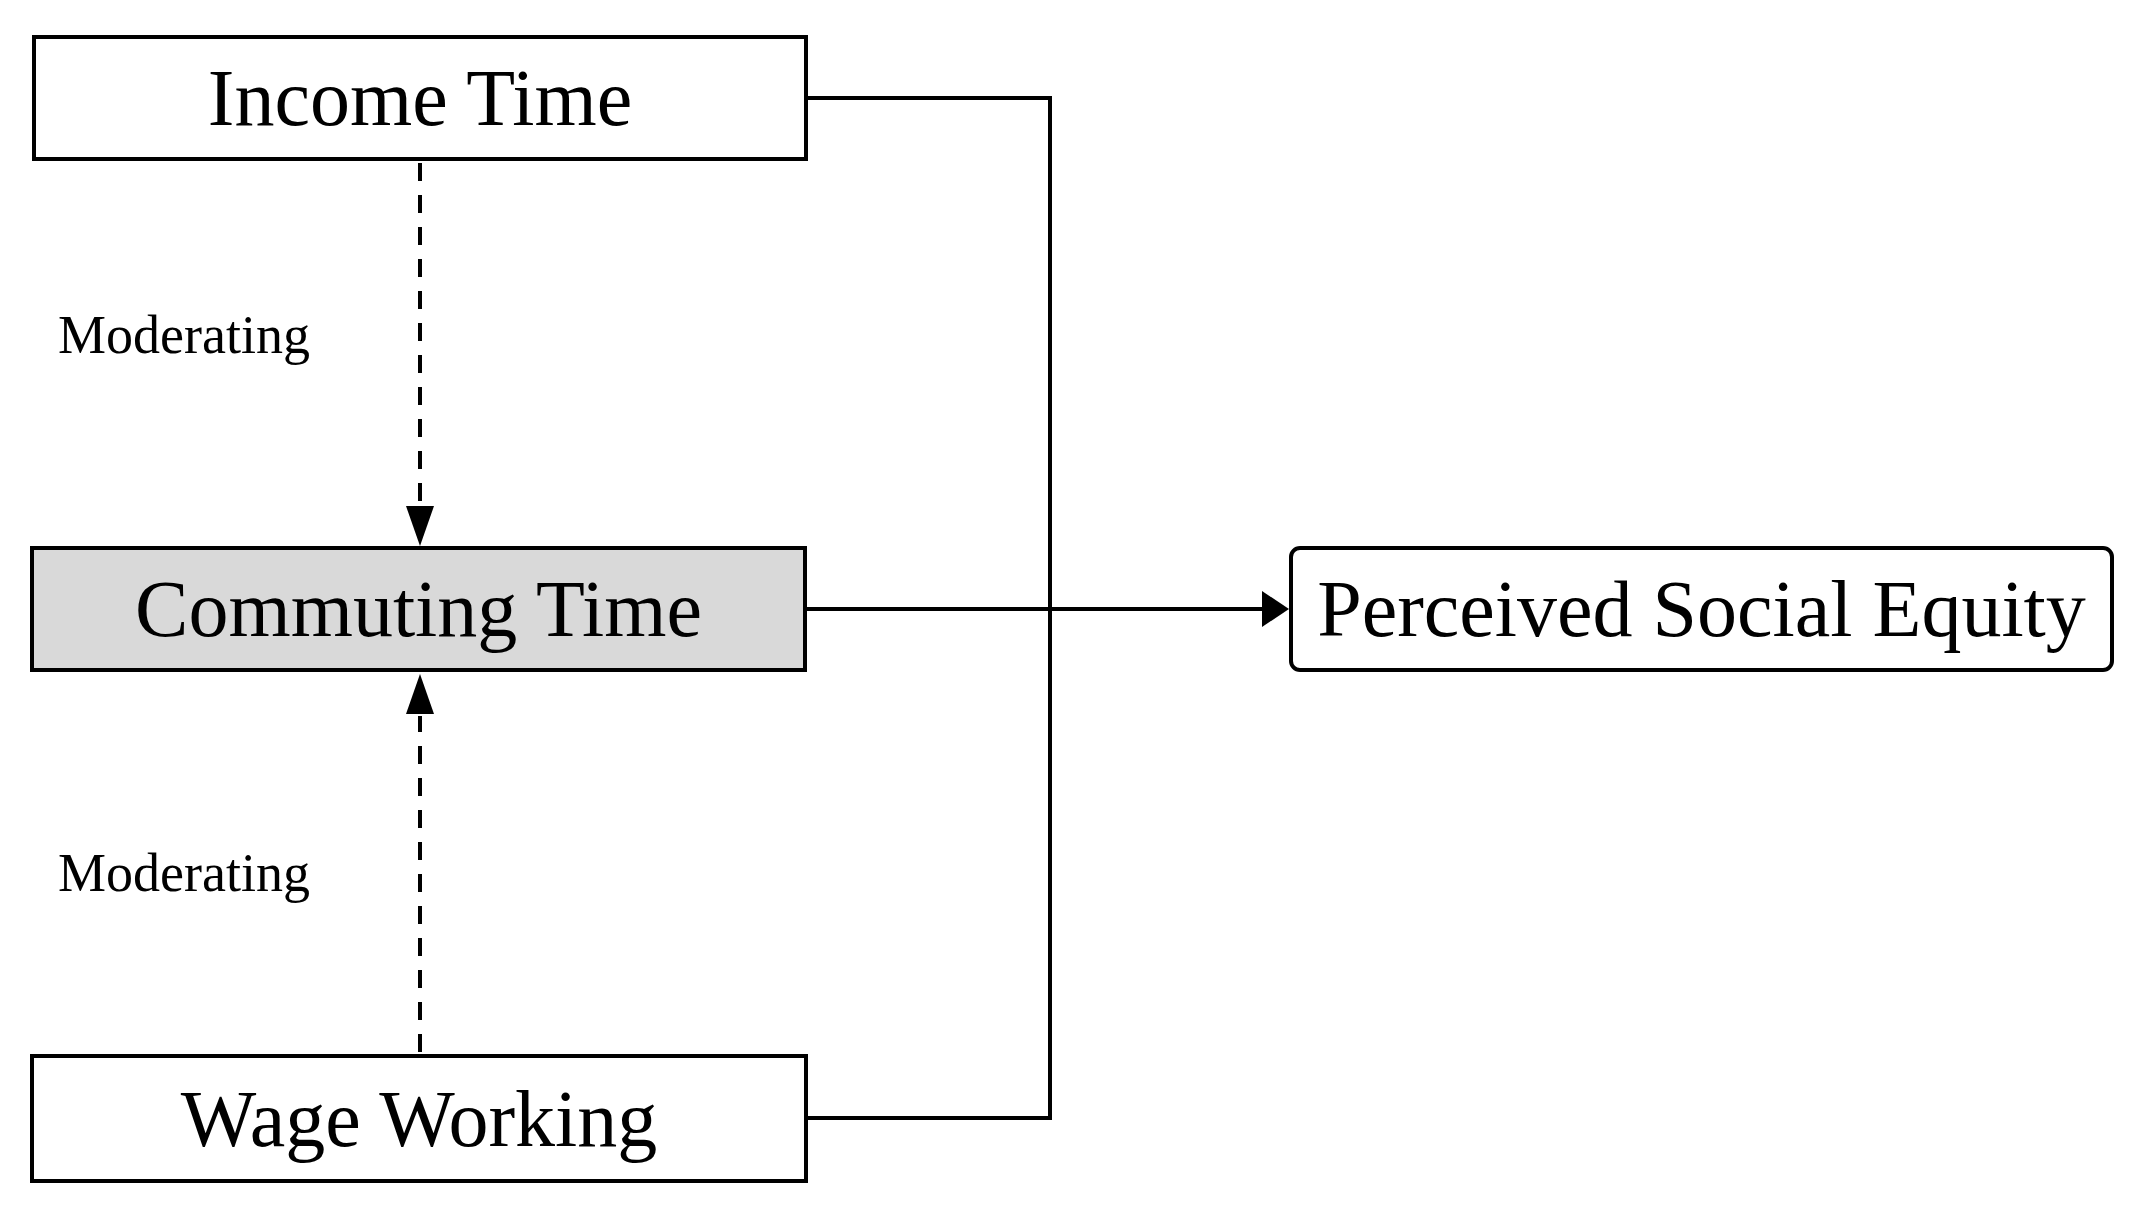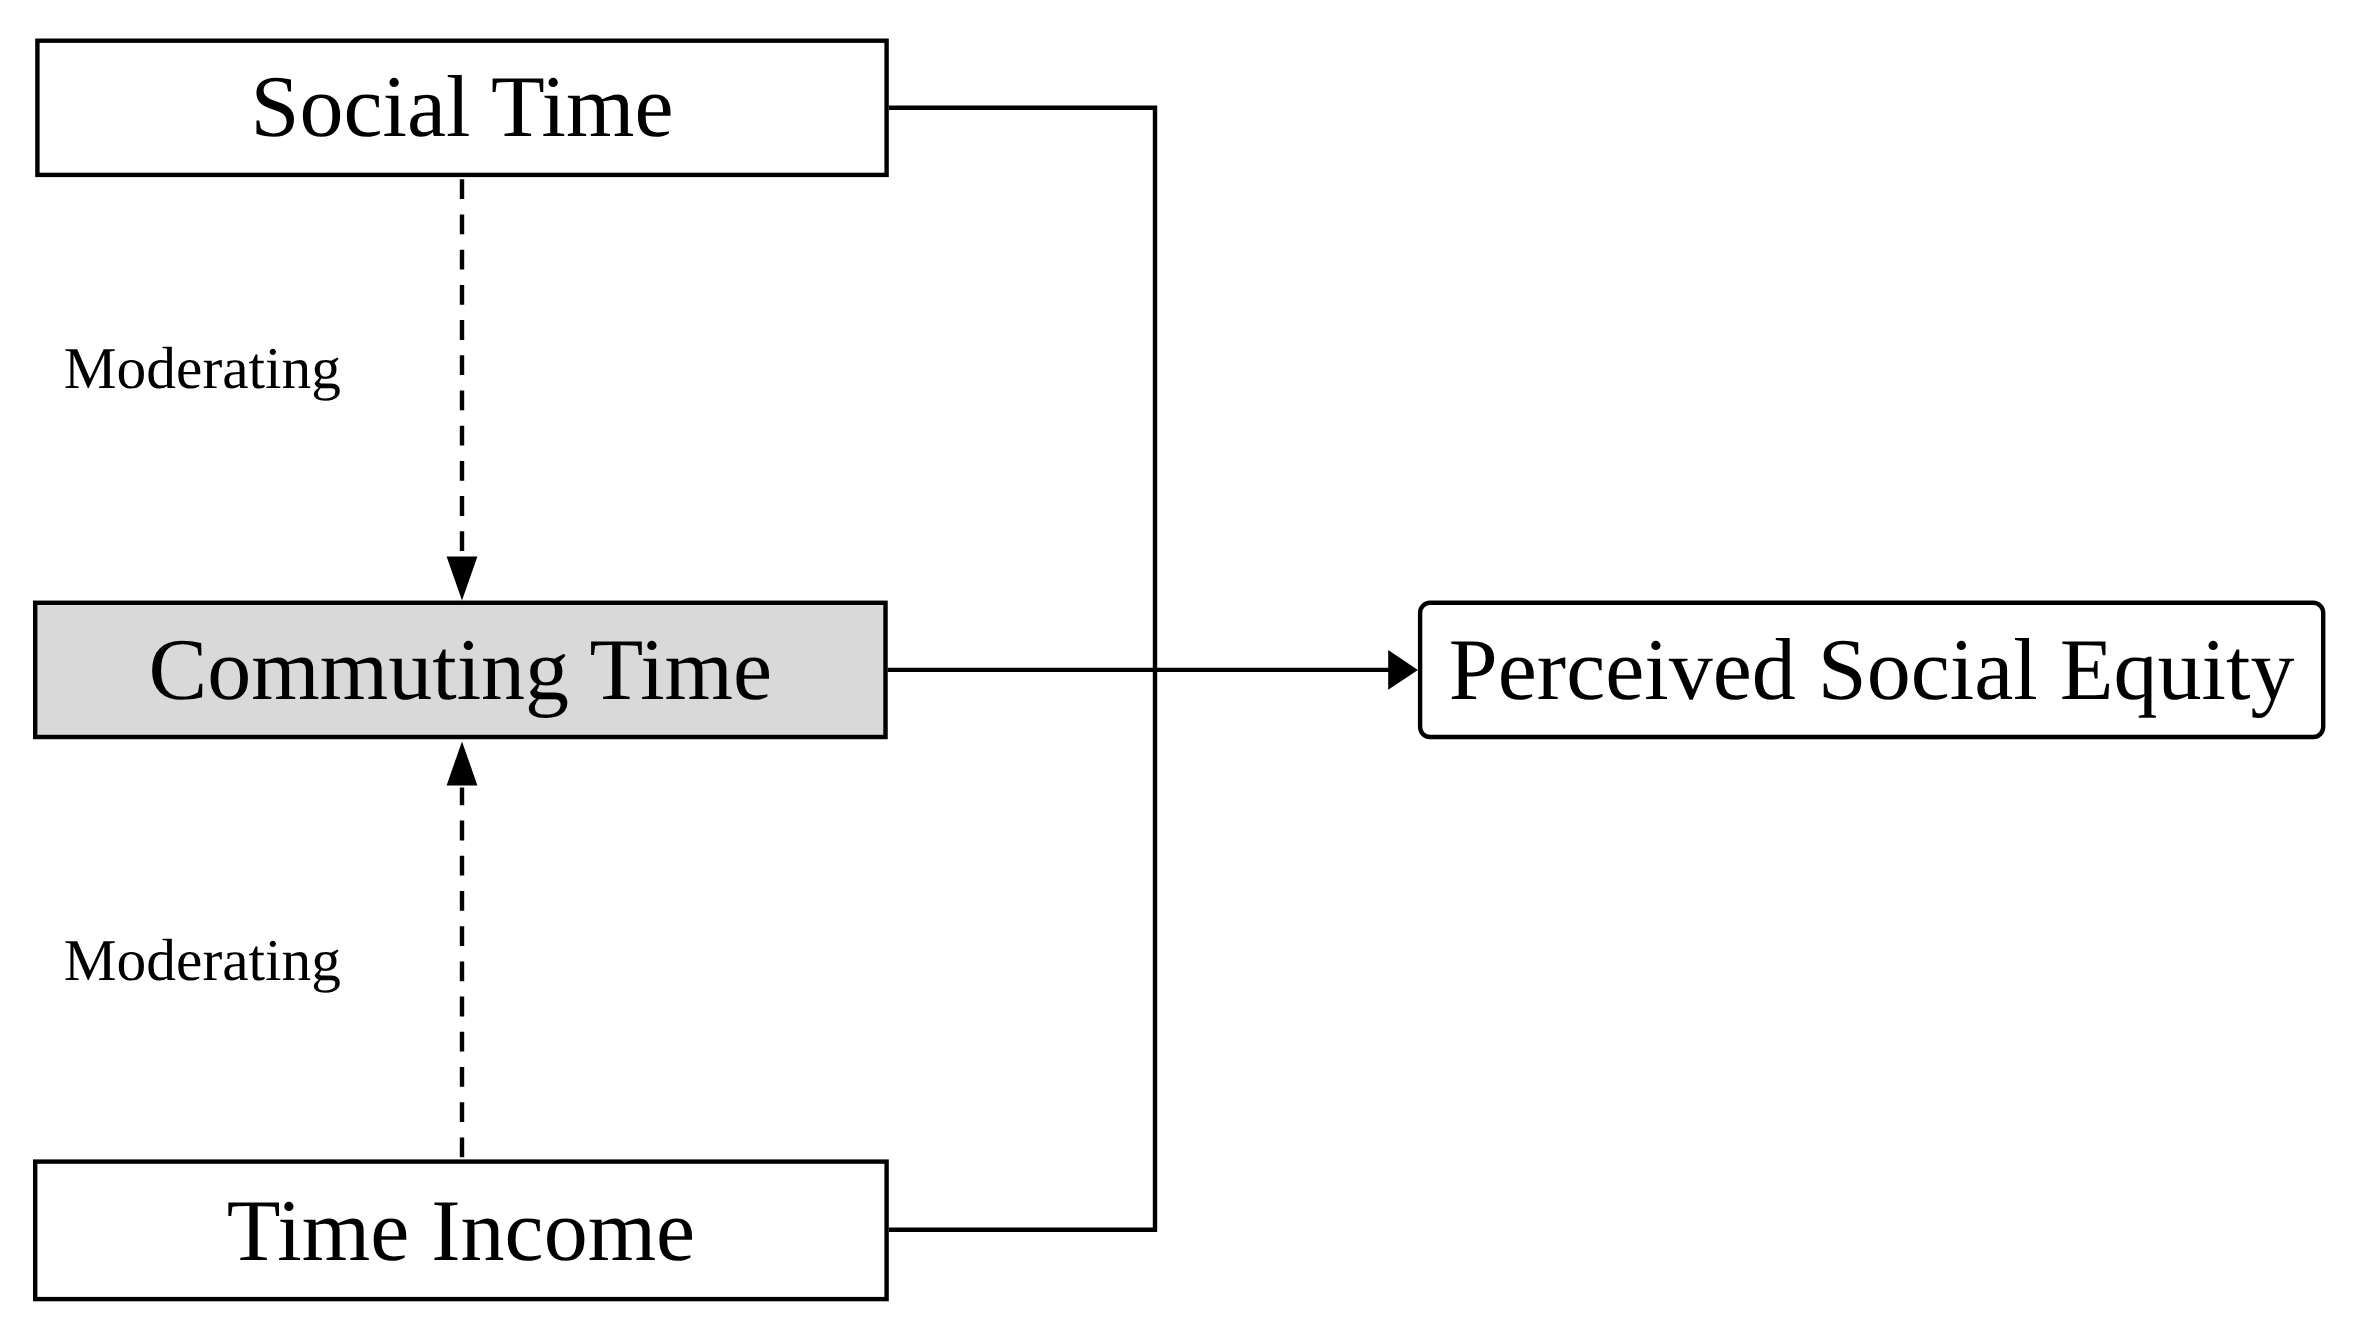--- a/index.html
+++ b/index.html
@@ -77,29 +77,29 @@
     <polygon class="head" points="1289,609 1262,591 1262,627"></polygon>
 
     <line class="stroke dashed" x1="420" y1="163" x2="420" y2="505"></line>
     <polygon class="head" points="420,546 406,506 434,506"></polygon>
 
     <line class="stroke dashed" x1="420" y1="1052" x2="420" y2="716"></line>
     <polygon class="head" points="420,674 406,714 434,714"></polygon>
   </svg>
 
   <div class="box" id="box-working-time">
-    <span>Social Time</span>
+    <span>Income Time</span>
   </div>
 
   <div class="box highlight" id="box-commuting-time">
     <span>Commuting Time</span>
   </div>
 
   <div class="box" id="box-wage-income">
-    <span>Time Income</span>
+    <span>Wage Working</span>
   </div>
 
   <div class="box" id="box-pse">
     <span>Perceived Social Equity</span>
   </div>
 
   <div class="edge-label" id="label-moderating-top">Moderating</div>
 
   <div class="edge-label" id="label-moderating-bottom">Moderating</div>
 

